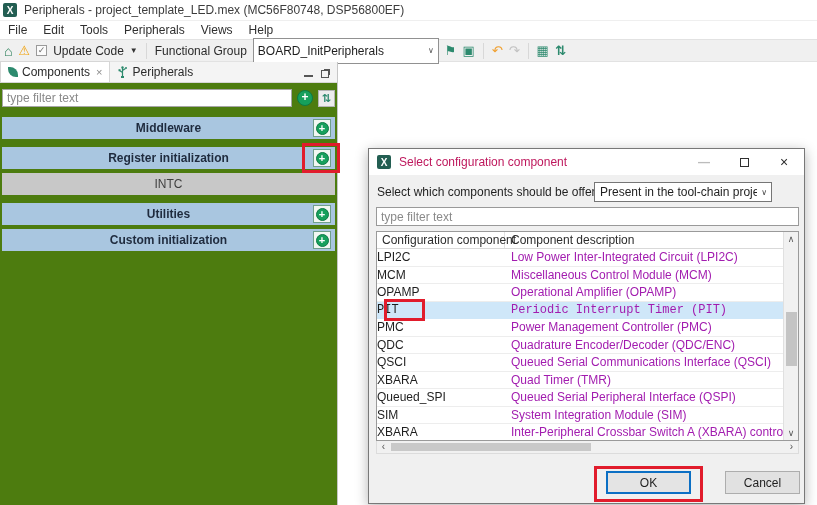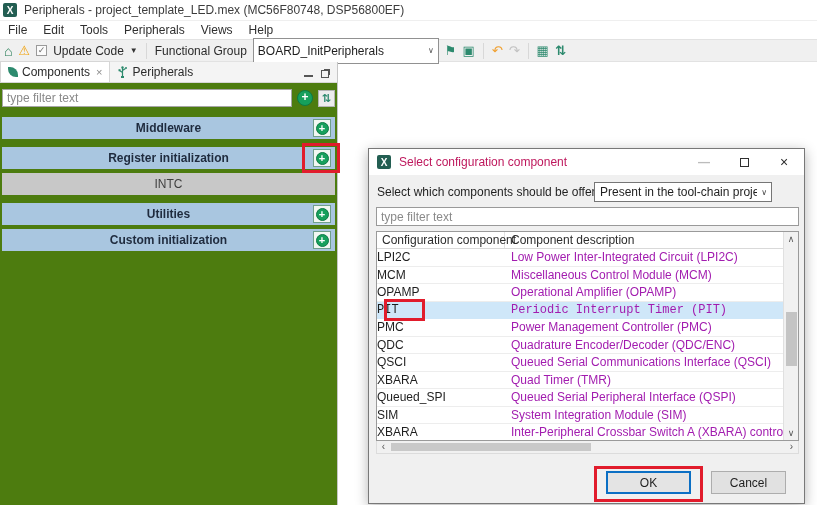--- a/index.html
+++ b/index.html
@@ -131,21 +131,21 @@
     background:#f1f1f1; border:1px solid #dcdcdc; border-top:none; }
   .hs-left, .hs-right { position:absolute; top:0; width:13px; height:100%;
     text-align:center; font-size:10px; color:#555; line-height:11px; }
   .hs-left { left:0; } .hs-right { right:0; }
   .hs-thumb { position:absolute; left:14px; top:2px; width:200px; height:8px;
     background:#c9c9c9; }
 
   .dlg-button { position:absolute; top:322px; height:23px; background:#e1e1e1;
     border:1px solid #adadad; font:inherit; color:#1f1f1f; text-align:center; }
   .btn-ok { left:237px; width:85px; border:2px solid #0b6fc4; background:#e4e4e4; }
-  .btn-cancel { left:342px; width:75px; }
+  .btn-cancel { left:356px; width:75px; }
 
   
   .annot { position:absolute; border:3px solid #e11c2c; background:transparent;
     z-index:50; }
   .annot-plus { left:302px; top:143px; width:38px; height:30px; }
   .annot-pit  { left:384px; top:299px; width:41px; height:22px; }
   .annot-ok   { left:594px; top:466px; width:109px; height:36px; }
 </style>
 </head>
 <body>

